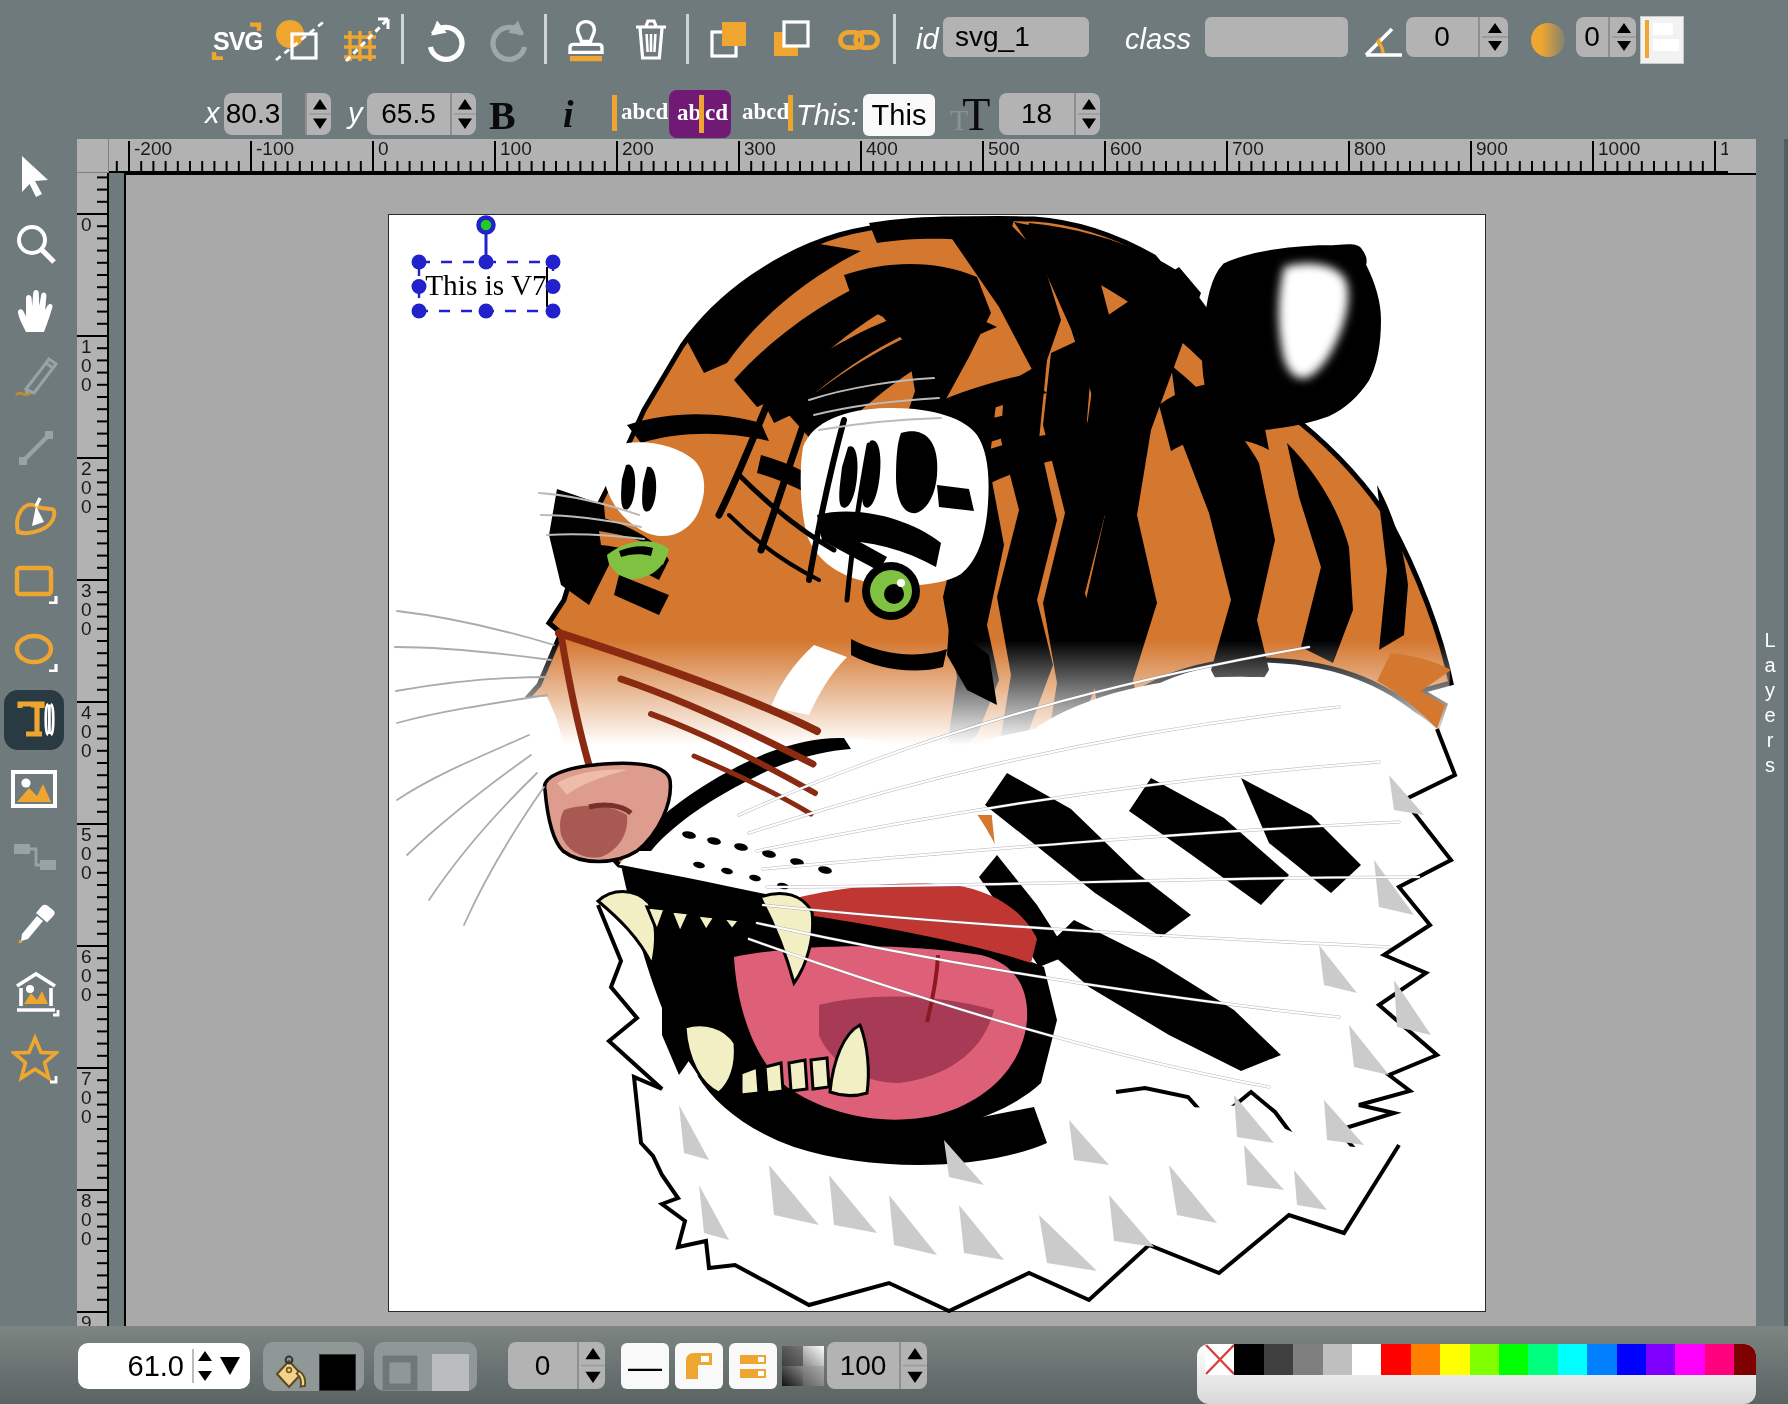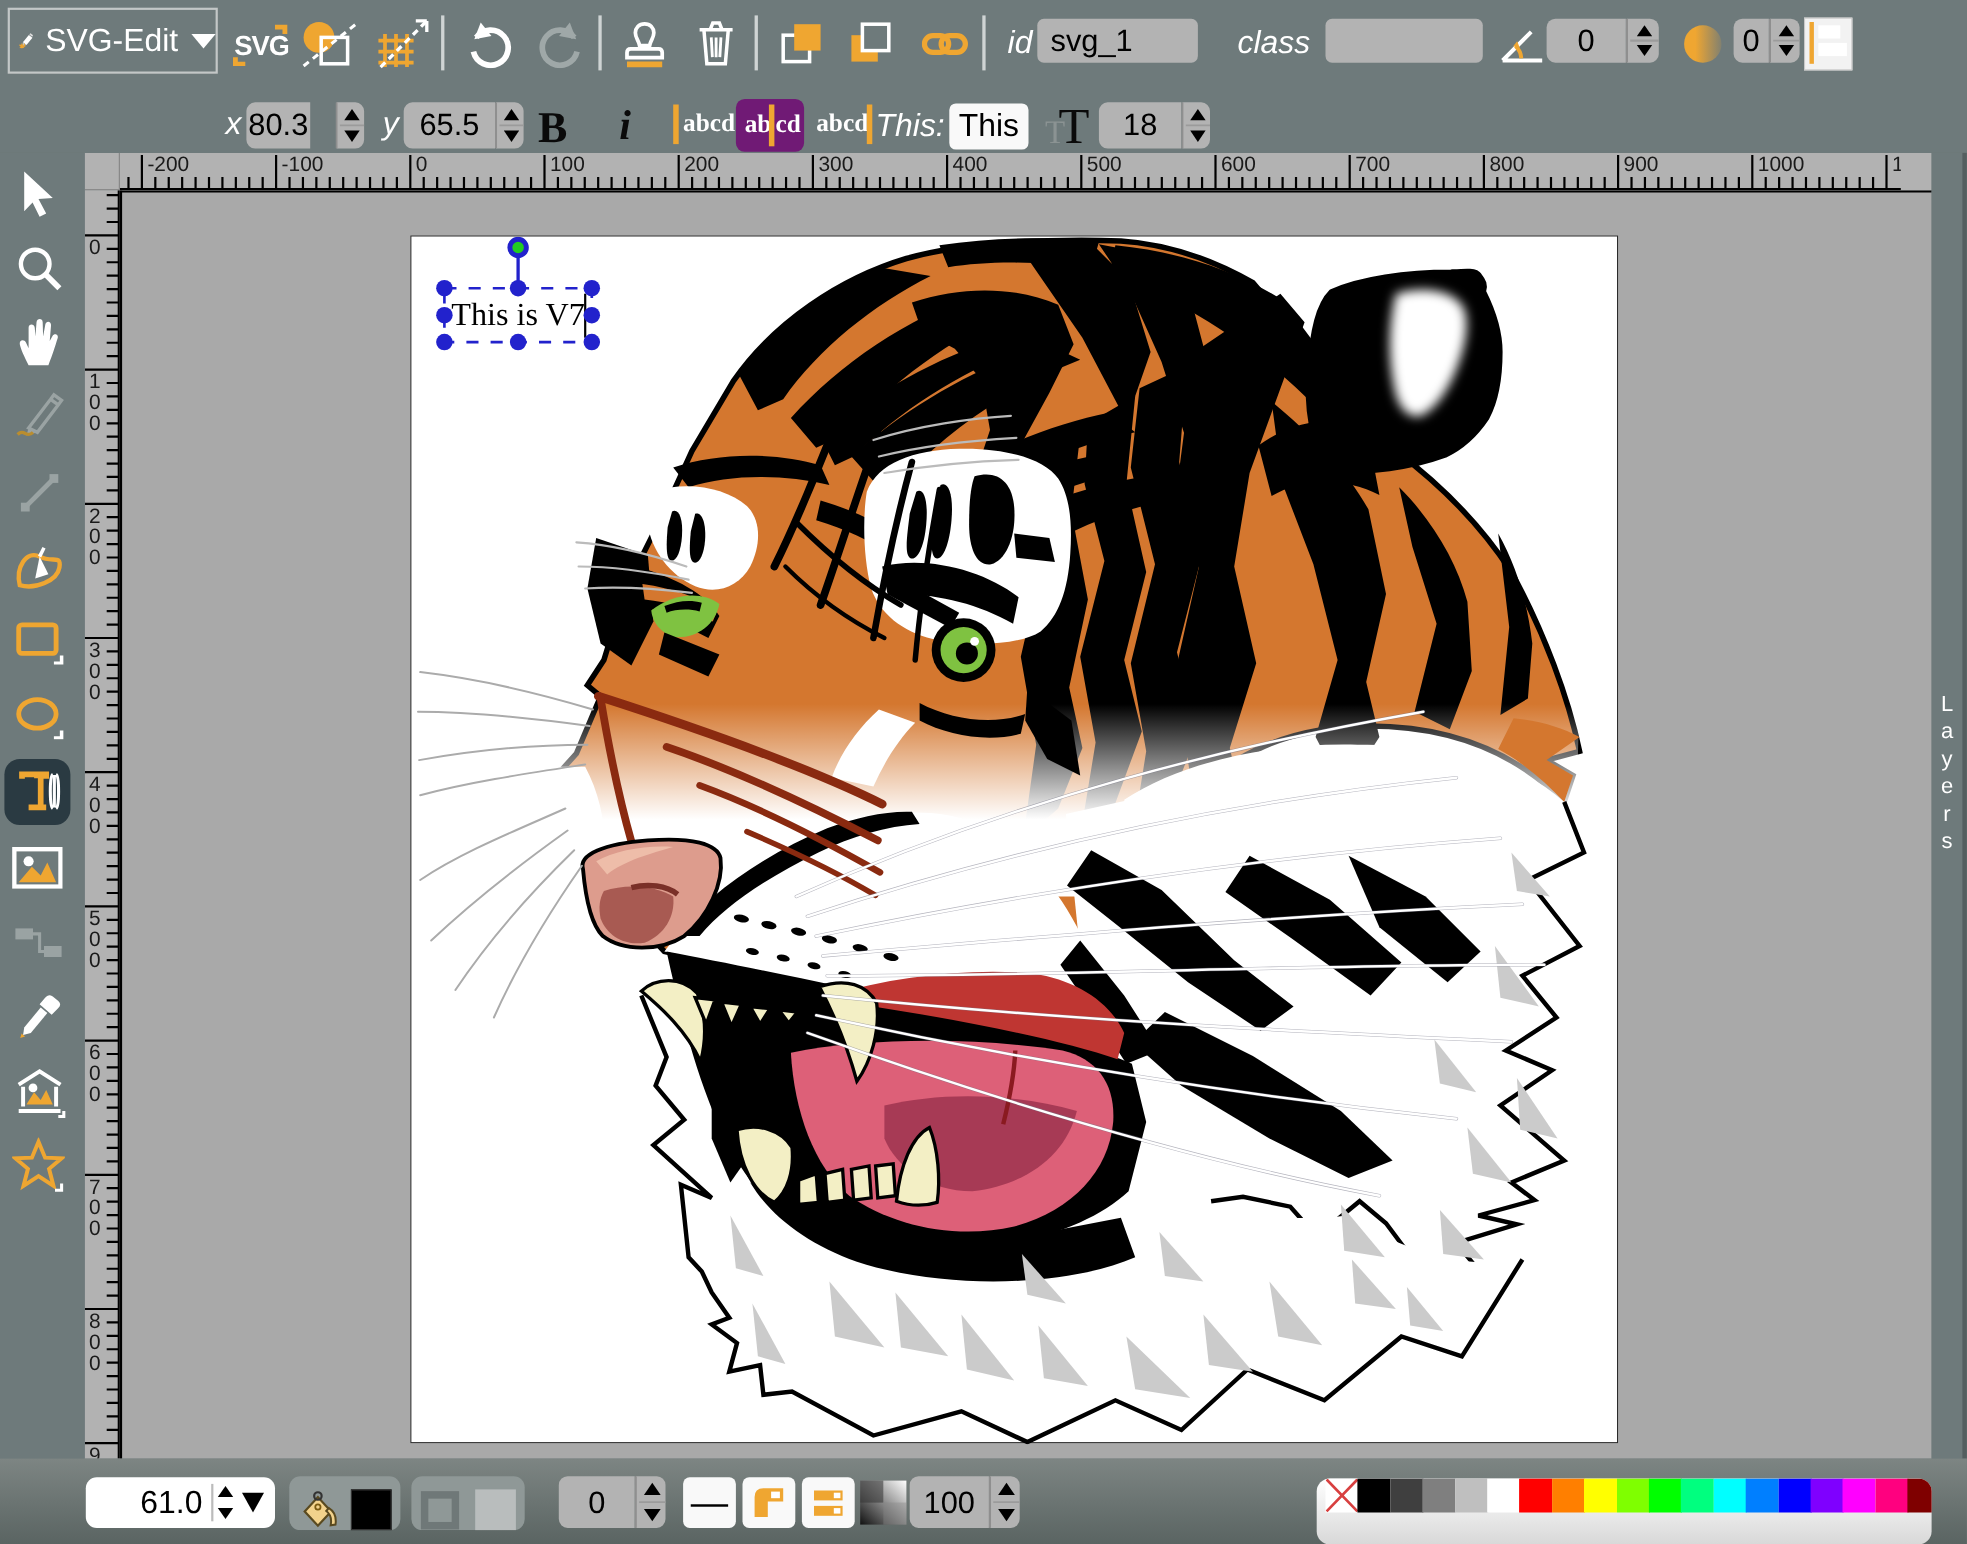--- a/index.html
+++ b/index.html
@@ -6,50 +6,36 @@
   html,body { width:1788px; height:1404px; overflow:hidden; background:#6e7a7b;
     font-family:"Liberation Sans", sans-serif; }
   .abs { position:absolute; }
   #topbar { position:absolute; left:0; top:0; width:1788px; height:139px; background:#6e7a7b; z-index:5; }
   #leftbar { position:absolute; left:0; top:139px; width:77px; height:1187px; background:#6e7a7b; z-index:5; }
   #rightbar { position:absolute; left:1756px; top:139px; width:32px; height:1187px; background:#6e7a7b; z-index:5; }
   #rightedge { position:absolute; left:1784px; top:139px; width:4px; height:1187px; background:#555f60; z-index:6; }
   #corner { position:absolute; left:77px; top:139px; width:32px; height:34px; background:#b2b2b2; border-right:1px solid #808080; border-bottom:1px solid #808080; z-index:4; }
   #toprule { position:absolute; left:109px; top:139px; width:1647px; height:34px; background:#b2b2b2; z-index:4; }
   #leftrule { position:absolute; left:77px; top:173px; width:32px; height:1153px; background:#b2b2b2; z-index:4; }
-  #workspace { position:absolute; left:109px; top:173px; width:1647px; height:1153px; background:#a9a9a9; border-left:2px solid #000; border-top:2px solid #000; z-index:3; overflow:hidden; }
+  #workspace { position:absolute; left:124px; top:173px; width:1647px; height:1153px; background:#a9a9a9; border-left:2px solid #000; border-top:2px solid #000; z-index:3; overflow:hidden; }
   #canvas { position:absolute; left:262px; top:39px; width:1098px; height:1098px; background:#fff; border:1px solid #2a2a2a; }
   #bottombar { position:absolute; left:0; top:1326px; width:1788px; height:78px; background:linear-gradient(#7d8583,#5a6462); z-index:7; }
   .lab { color:#fff; font-size:29px;font-style:italic; }
   .field { background:#b3b3b3; border-radius:8px 0 0 8px; color:#000; font-size:28px;
            display:flex; align-items:center; justify-content:center; }
   .spin { background:#b3b3b3; border-radius:0 8px 8px 0; border-left:2px solid #8f8f8f; }
   .spin svg { display:block; }
   .vsep { width:3px; background:#cfd4d4; }
   .whitebtn { background:#f9f9f9; border-radius:6px; color:#000; display:flex; align-items:center; justify-content:center; }
 </style>
 </head>
 <body>
 
 <div id="topbar">
 
-  <div class="abs" style="left:7px;top:7px;width:191px;height:60px;border:2px solid #c3c7c7;display:flex;align-items:center;">
-    <svg width="52" height="52" viewBox="0 0 26 26" style="margin-left:8px">
-      <path d="M7 15.5 L17 3.5 L23 8 L13 20 Z" fill="#fff"></path>
-      <path d="M17.8 2.6 L19 1.1 Q19.6 0.4 20.4 1 L23.6 3.4 Q24.3 3.9 23.7 4.7 L22.5 6.4 Z" fill="#d9d9d9"></path>
-      <path d="M7 15.5 L13 20 L5.8 22 Z" fill="#c9c9c9"></path>
-      <path d="M7.6 20.6 L5.8 22 L6.5 19.8 Z" fill="#333"></path>
-      <g stroke="#efa631" stroke-width="2" stroke-linecap="round">
-        <path d="M5.2 21.8 l3.4 1.4 M4.2 24.8 l3.6-0.6 M5 18.6 l2.2 2.6 M9.3 18.6 l0.9 3.4 M1.8 20.4 l3.2 1.2 M2.6 24 l2.6-1.2"></path>
-      </g>
-      <circle cx="5.6" cy="22.6" r="2" fill="#efa631"></circle>
-    </svg>
-    <span style="color:#fff;font-size:29px;margin-left:10px;white-space:nowrap;">SVG-Edit</span>
-    <span style="width:0;height:0;border-left:11px solid transparent;border-right:11px solid transparent;border-top:13px solid #fff;margin-left:12px;"></span>
-  </div>
 
   <svg class="abs" style="left:210px;top:18px" width="52" height="42" viewBox="0 0 26 21">
     <text x="1.5" y="16" font-size="12.5" font-weight="bold" fill="#fff" font-family="Liberation Sans" letter-spacing="-0.5">SVG</text>
     <path d="M2 17 v3.2 h4.5 M24.5 6.5 v-3.2 h-4.5" stroke="#efa631" stroke-width="2.2" fill="none"></path>
   </svg>
   <svg class="abs" style="left:272px;top:18px" width="58" height="44" viewBox="0 0 29 22">
     <circle cx="9" cy="8" r="7" fill="#efa631"></circle>
     <rect x="10" y="8" width="12" height="12" fill="none" stroke="#fff" stroke-width="1.6"></rect>
     <path d="M2 21 L27 1" stroke="#fff" stroke-width="1.4" stroke-dasharray="3 2.4"></path>
   </svg>

